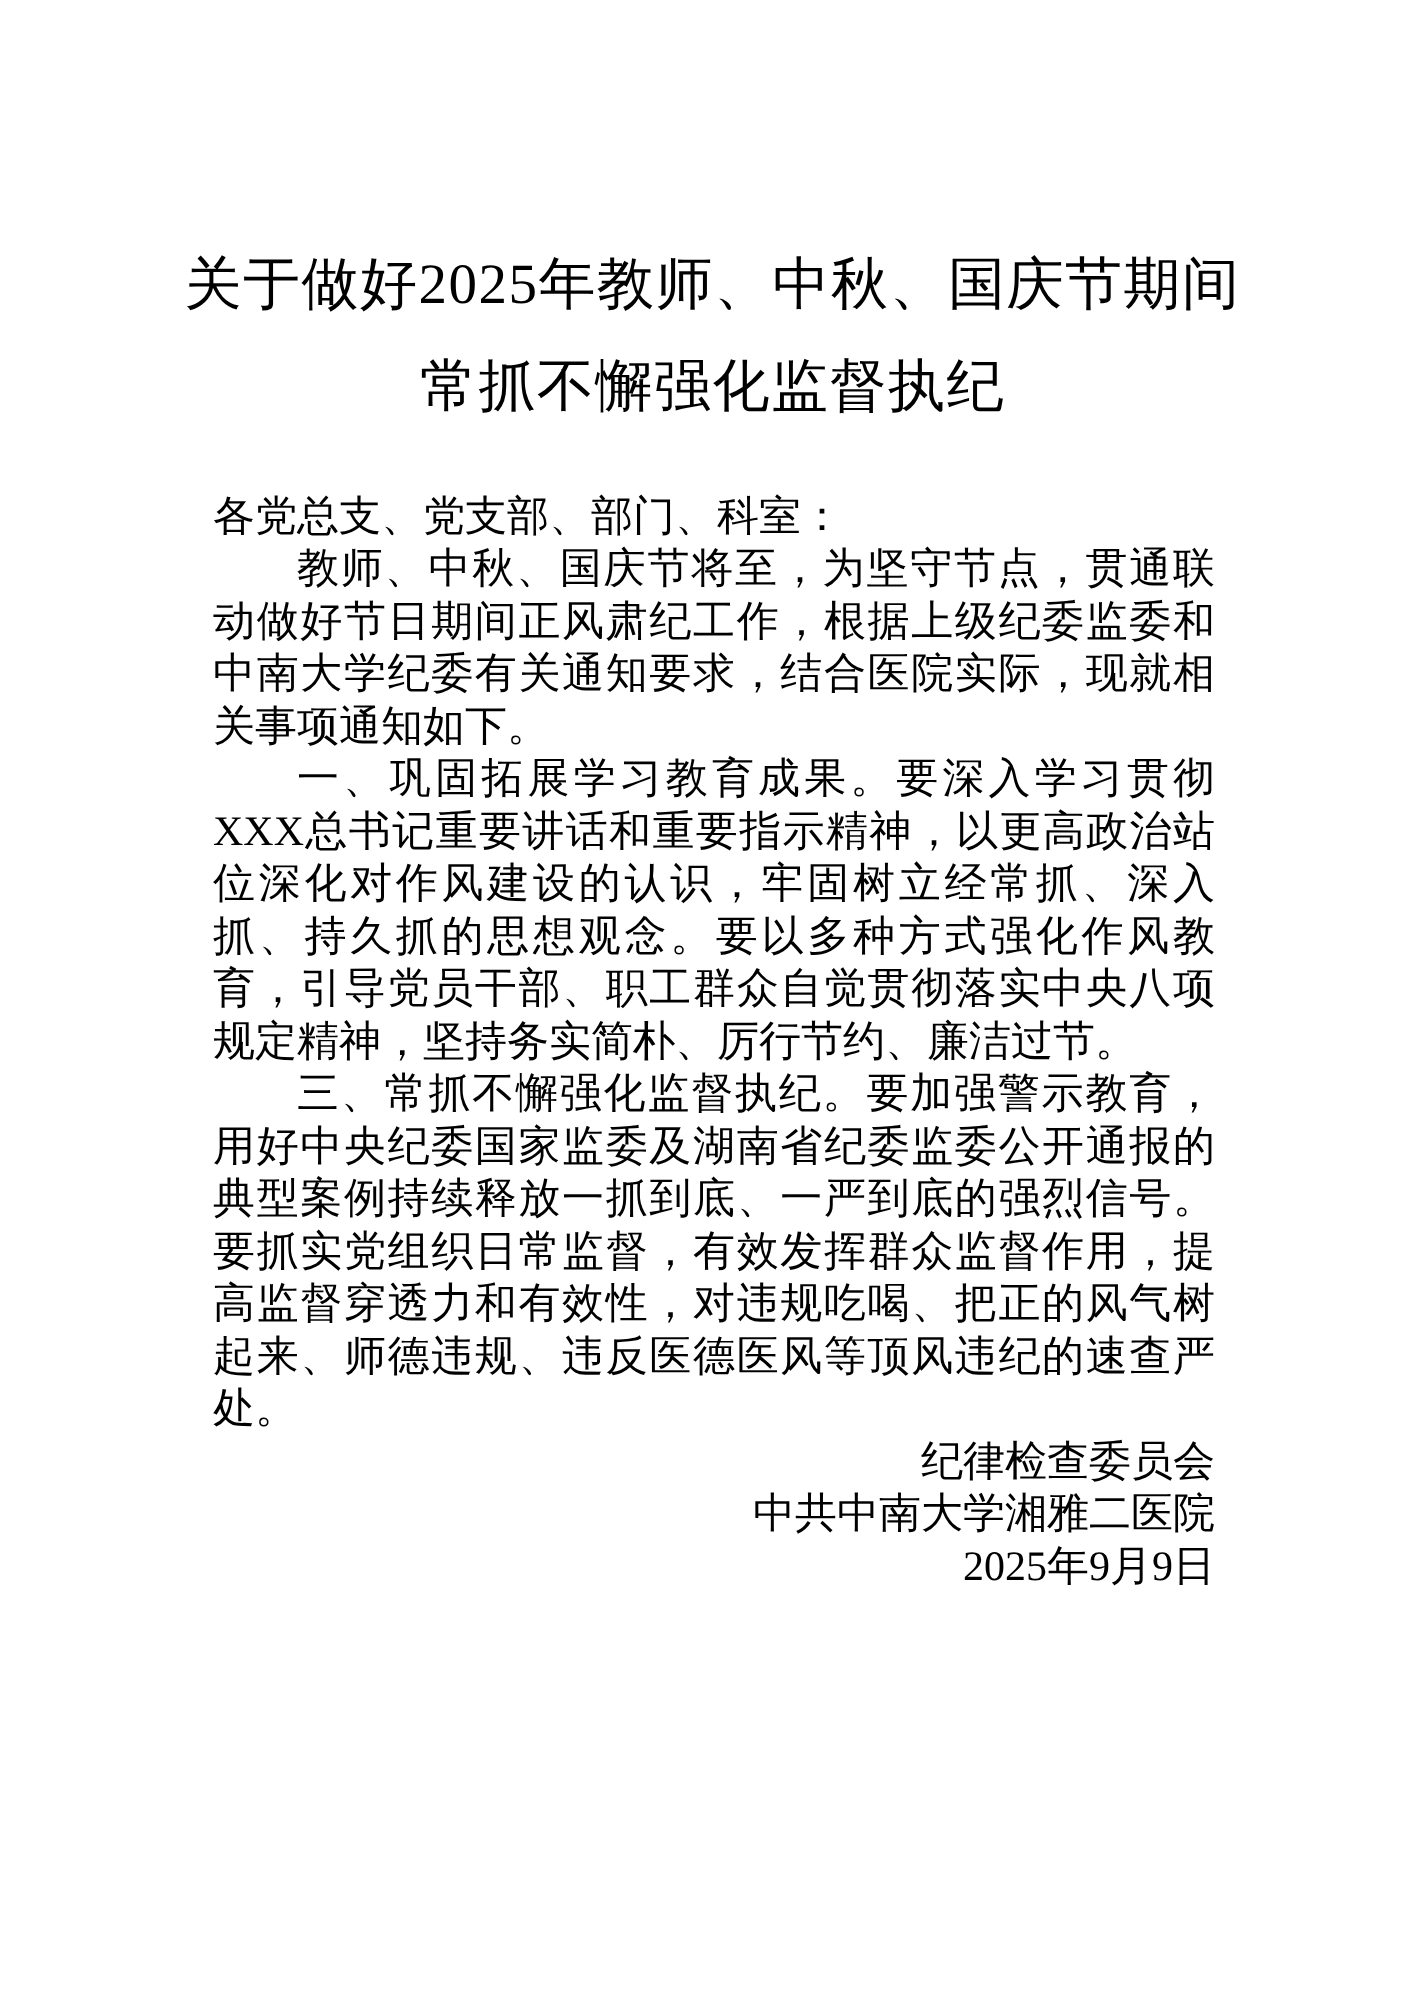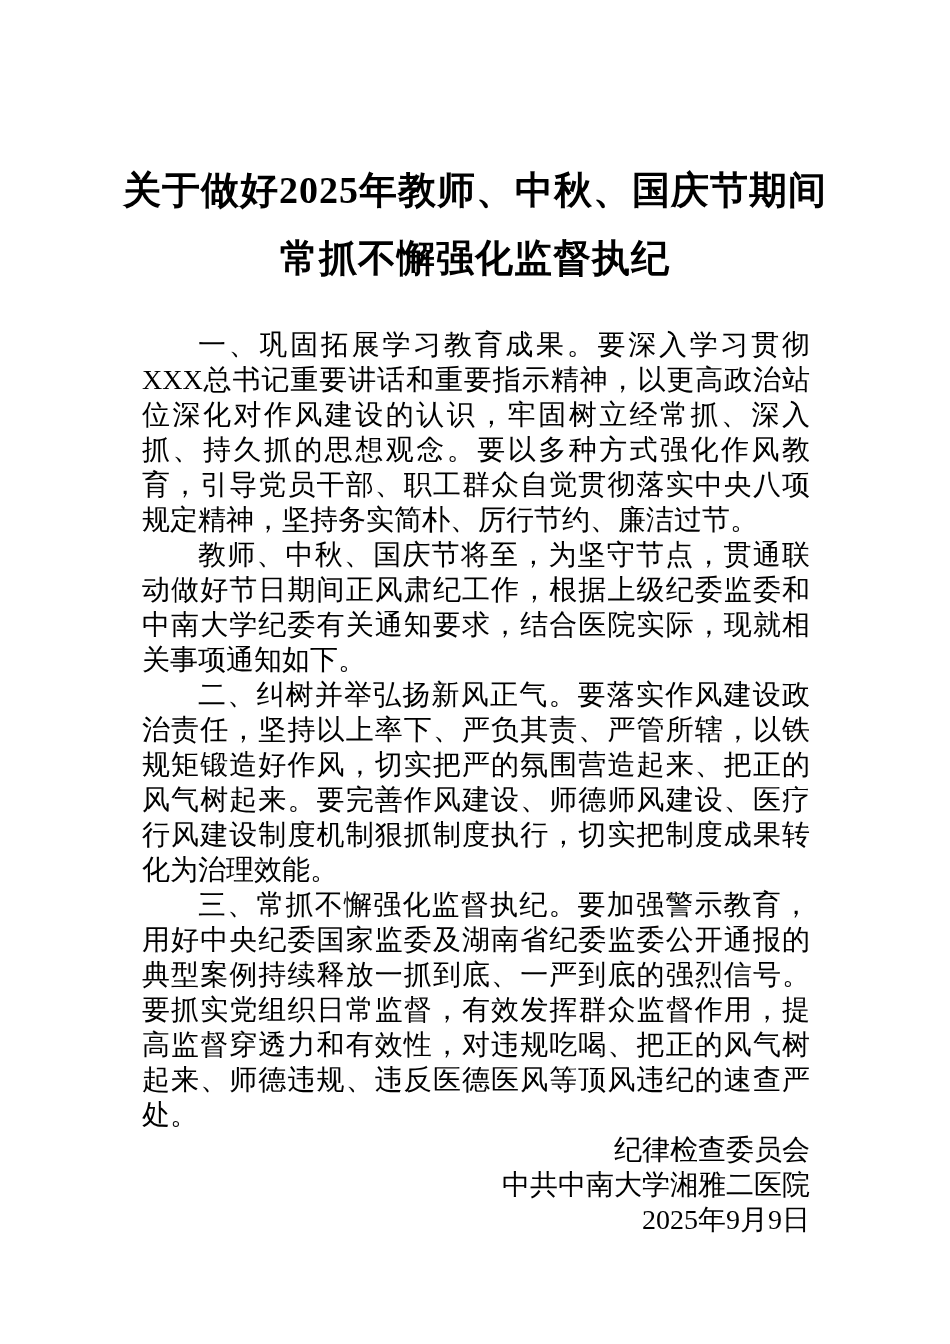--- a/index.html
+++ b/index.html
@@ -17,21 +17,21 @@
     overflow: hidden;
   }
   .doc-title {
     position: absolute;
     top: 156px;
     left: 80px;
     right: 80px;
     text-align: center;
     font-size: 38px;
     line-height: 68px;
-    font-weight: 700;
+    font-weight: 400;
     letter-spacing: 1px;
   }
   .doc-body {
     position: absolute;
     top: 327px;
     left: 142px;
     width: 668px;
     font-size: 28px;
     line-height: 35px;
     text-align: justify;
@@ -57,23 +57,23 @@
 <body>
 
 <div class="page">
 
   <div class="doc-title">
     <div>关于做好2025年教师、中秋、国庆节期间</div>
     <div>常抓不懈强化监督执纪</div>
   </div>
 
   <div class="doc-body">
+    <p class="salutation">各党总支、党支部、部门、科室：</p>
+    <p>教师、中秋、国庆节将至，为坚守节点，贯通联动做好节日期间正风肃纪工作，根据上级纪委监委和中南大学纪委有关通知要求，结合医院实际，现就相关事项通知如下。</p>
     <p>一、巩固拓展学习教育成果。要深入学习贯彻XXX总书记重要讲话和重要指示精神，以更高政治站位深化对作风建设的认识，牢固树立经常抓、深入抓、持久抓的思想观念。要以多种方式强化作风教育，引导党员干部、职工群众自觉贯彻落实中央八项规定精神，坚持务实简朴、厉行节约、廉洁过节。</p>
-    <p>教师、中秋、国庆节将至，为坚守节点，贯通联动做好节日期间正风肃纪工作，根据上级纪委监委和中南大学纪委有关通知要求，结合医院实际，现就相关事项通知如下。</p>
-    <p>二、纠树并举弘扬新风正气。要落实作风建设政治责任，坚持以上率下、严负其责、严管所辖，以铁规矩锻造好作风，切实把严的氛围营造起来、把正的风气树起来。要完善作风建设、师德师风建设、医疗行风建设制度机制狠抓制度执行，切实把制度成果转化为治理效能。</p>
     <p>三、常抓不懈强化监督执纪。要加强警示教育，用好中央纪委国家监委及湖南省纪委监委公开通报的典型案例持续释放一抓到底、一严到底的强烈信号。要抓实党组织日常监督，有效发挥群众监督作用，提高监督穿透力和有效性，对违规吃喝、把正的风气树起来、师德违规、违反医德医风等顶风违纪的速查严处。</p>
 
     <div class="signature">
       <div>纪律检查委员会</div>
       <div>中共中南大学湘雅二医院</div>
       <div>2025年9月9日</div>
     </div>
   </div>
 
 </div>

